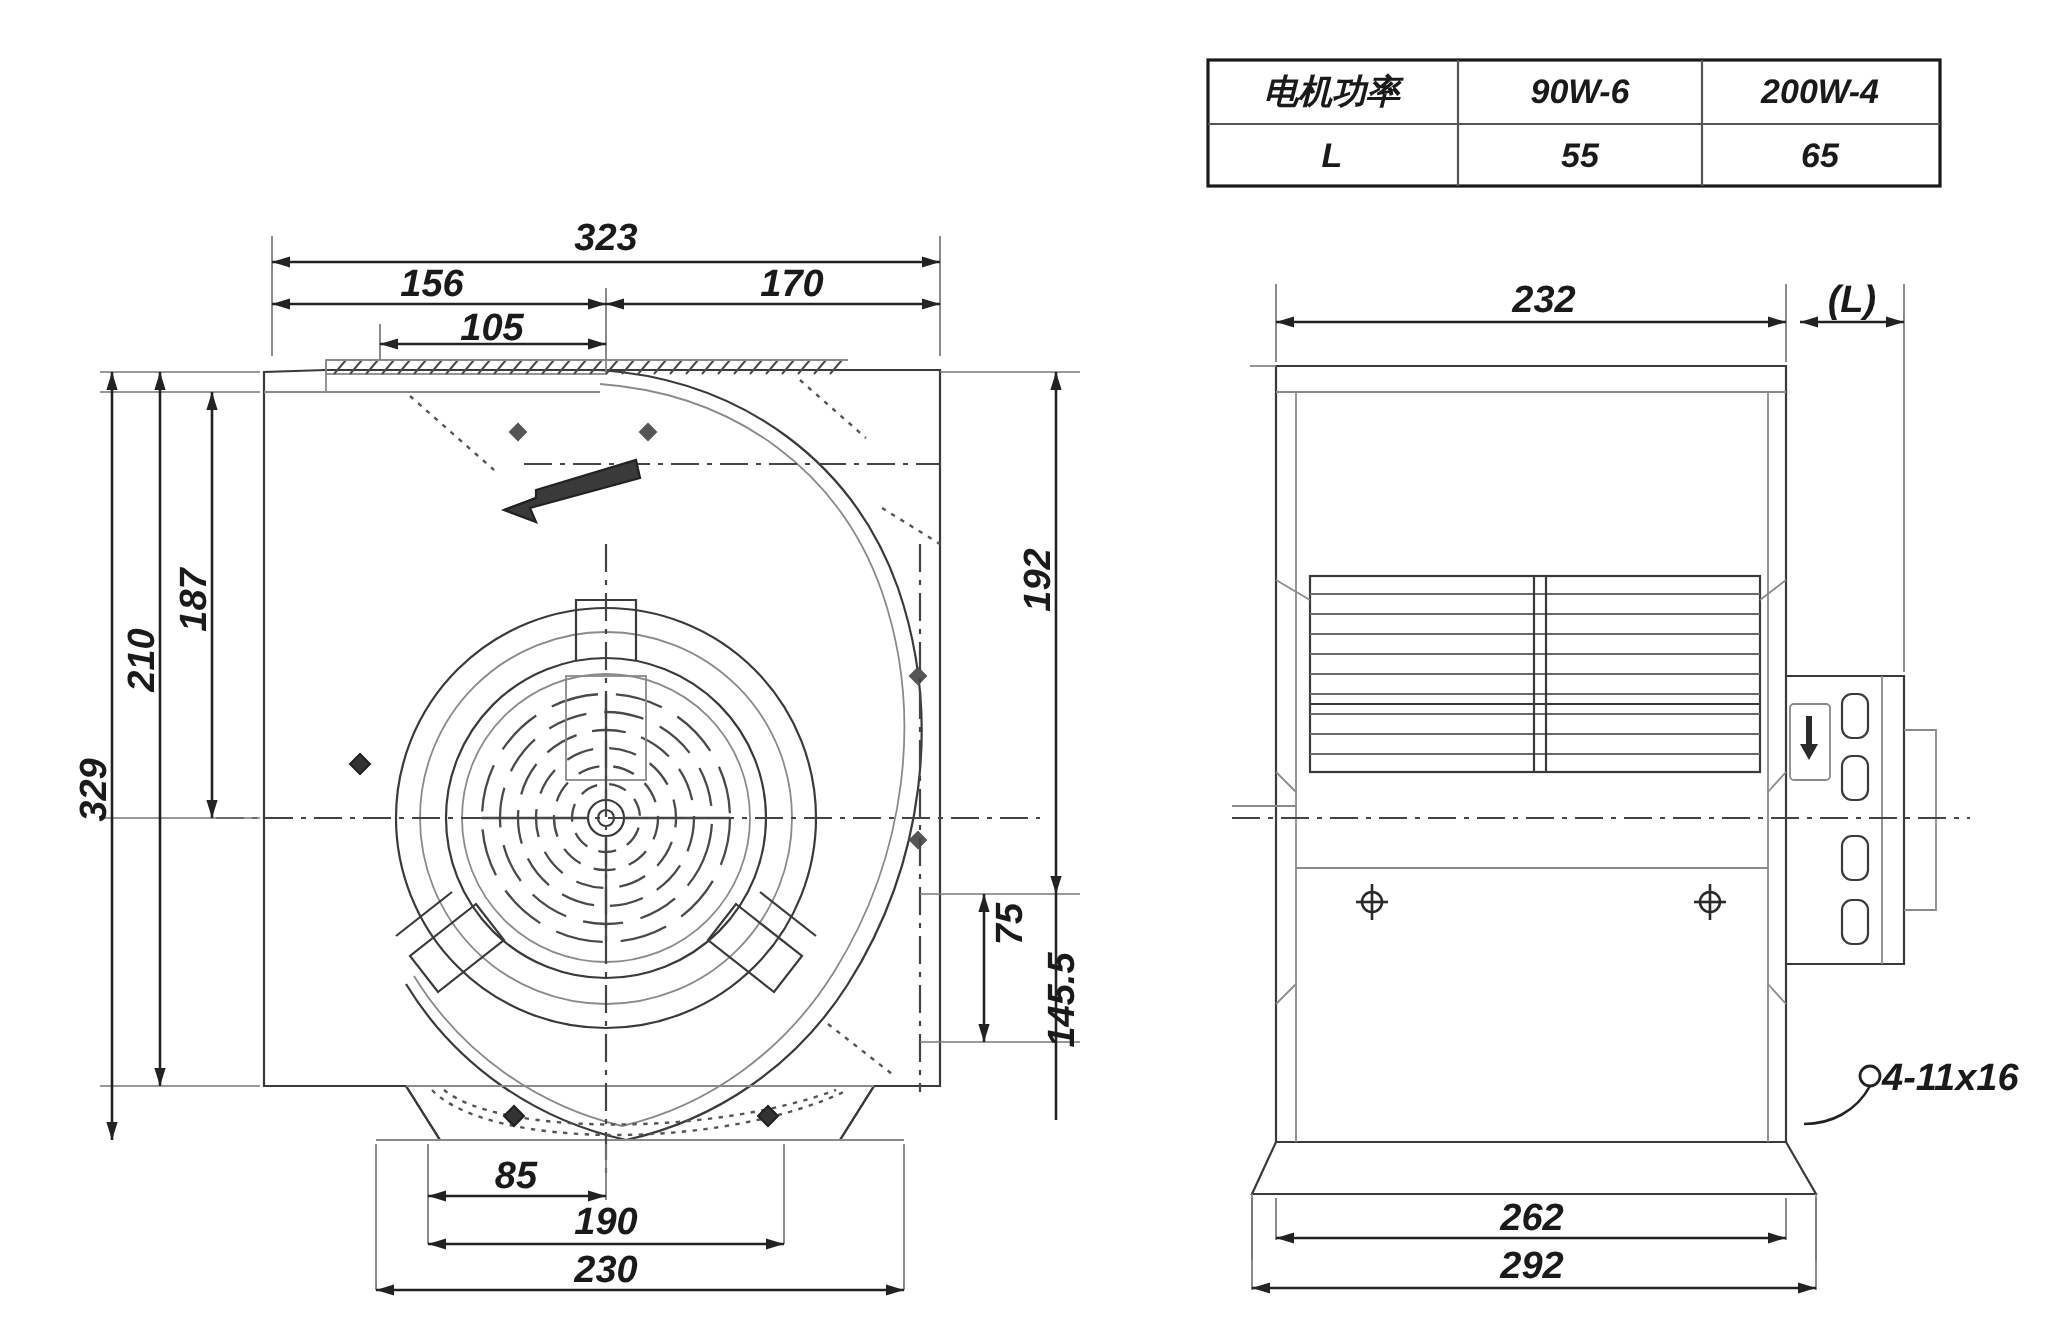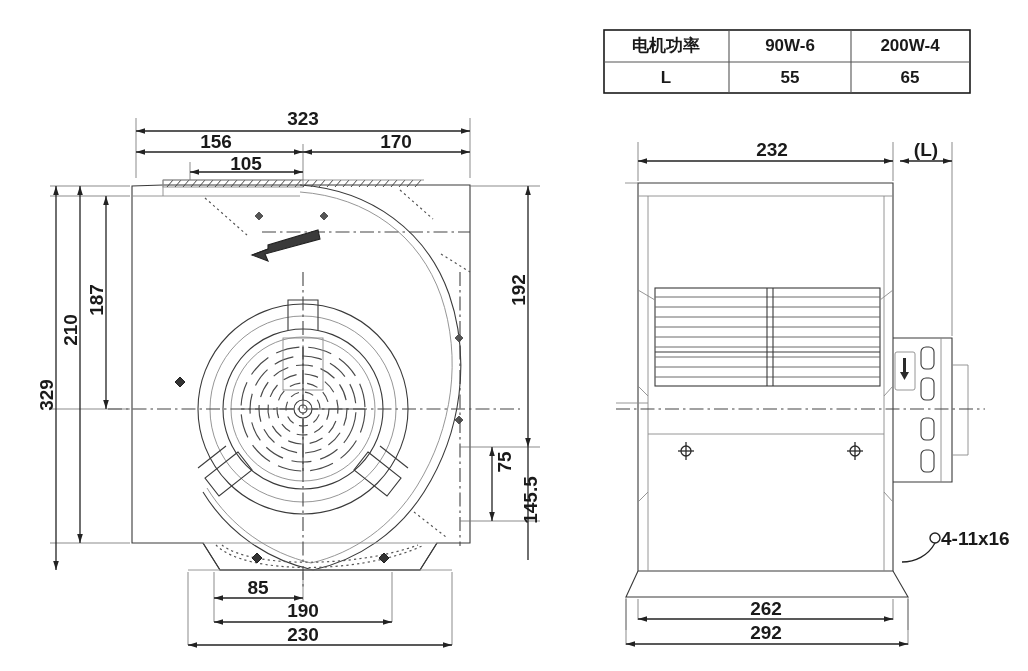--- a/index.html
+++ b/index.html
@@ -12,20 +12,21 @@
     height: 671px;
     font-family: "Liberation Sans", sans-serif;
     overflow: hidden;
     position: relative;
   }
   #drawing-root {
     position: absolute;
     left: 0; top: 0;
     width: 938px;
     height: 671px;
+    font-style: italic;
   }
   svg.sheet {
     display: block;
     width: 1028px;
     height: 671px;
     background: #fff;
   }
   text {
     font-family: "Liberation Sans", sans-serif;
     fill: #1a1a1a;

